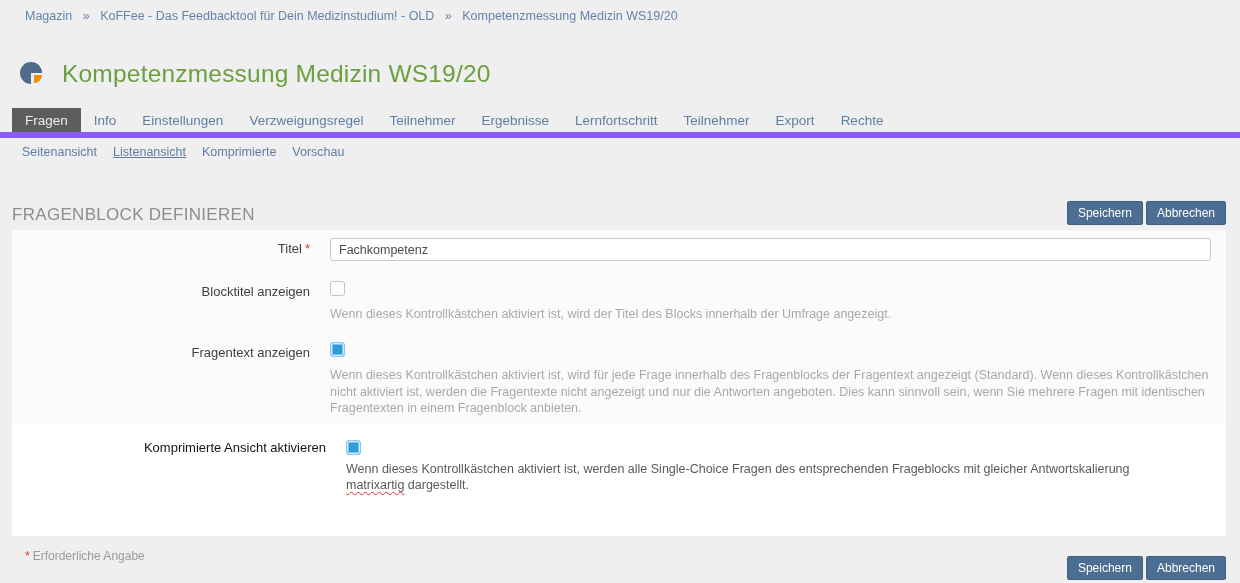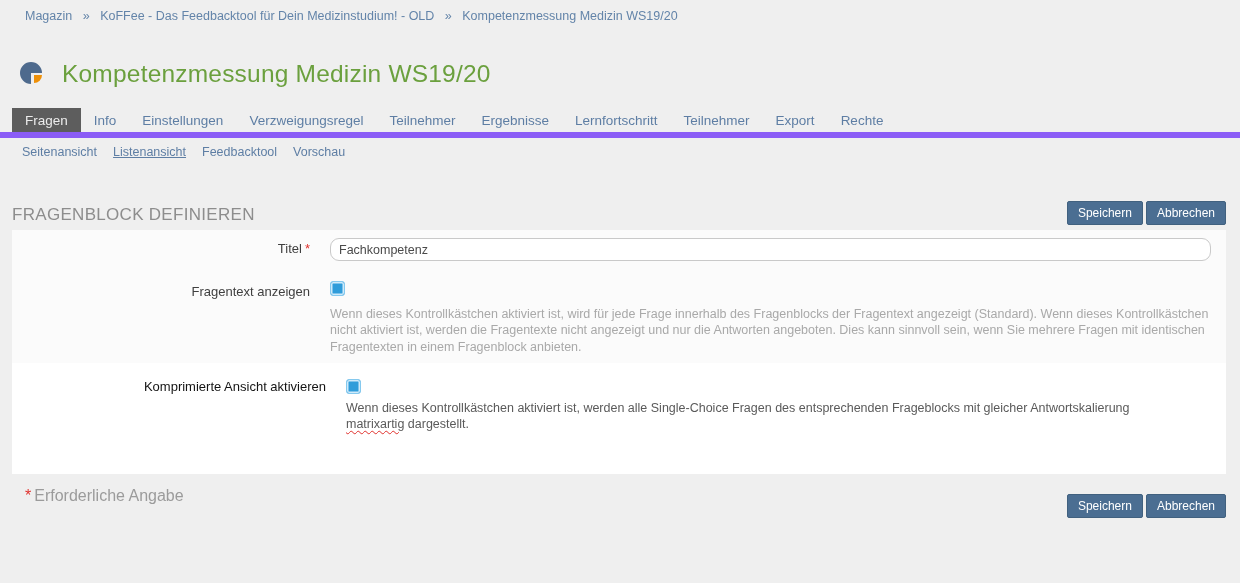--- a/index.html
+++ b/index.html
@@ -33,40 +33,40 @@
     font-size:12px; font-family:inherit; padding:4px 10px; border-radius:2px; cursor:pointer;
   }
   
   .form-panel { margin:0 14px 0 12px; background:#fbfbfb; padding-top:8px; }
   .form-row { display:flex; margin-bottom:20px; }
   .label-col { width:298px; flex-shrink:0; text-align:right; font-size:13px; color:#3f3f3f; padding-top:3px; }
   .control-col { flex:1; padding:0 15px 0 20px; }
   .req { color:#e0312d; margin-left:3px; }
   .text-input {
     width:100%; height:23px; border:1px solid #c9c9c9; background:#fff;
-    font-family:inherit; font-size:12.5px; color:#4a4a4a; padding:2px 8px; border-radius:9px;
+    font-family:inherit; font-size:12.5px; color:#4a4a4a; padding:2px 8px; border-radius:3px;
   }
   .cb {
     display:inline-block; width:15px; height:15px;
     border:1px solid #c3c3c3; border-radius:3px; background:#fdfdfd; cursor:pointer;
   }
   .cb[data-checked="true"] {
     border-color:#85c9ee; background:#2f9cda;
     box-shadow: inset 0 0 0 1.5px #cfeafa;
   }
   .info { margin-top:6px; font-size:12.5px; line-height:1.3; color:#a9a9a9; }
   
   .white-section { margin:0 14px 0 12px; background:#ffffff; padding:16px 0 42px 16px; }
   .white-section .label-col { color:#141414; padding-top:0; }
   .white-section .form-row { margin-bottom:0; }
   .white-section .info { margin-top:2px; color:#5a5a5a; max-width:805px; }
   .misspelled { text-decoration:underline wavy #e0312d 1px; text-underline-offset:2px; }
   
   .form-footer { display:flex; justify-content:space-between; align-items:flex-start; padding:8px 14px 0 25px; }
-  .required-note { font-size:16px; color:#9b9b9b; padding-top:5px; }
+  .required-note { font-size:12px; color:#9b9b9b; padding-top:5px; }
 </style>
 </head>
 <body>
 
 <div class="breadcrumb">
   <a>Magazin</a>
   <span class="sep">»</span>
   <a>KoFFee - Das Feedbacktool für Dein Medizinstudium! - OLD</a>
   <span class="sep">»</span>
   <a>Kompetenzmessung Medizin WS19/20</a>
@@ -91,21 +91,21 @@
   <div class="tab">Ergebnisse</div>
   <div class="tab">Lernfortschritt</div>
   <div class="tab">Teilnehmer</div>
   <div class="tab">Export</div>
   <div class="tab">Rechte</div>
 </div>
 
 <div class="subtabs">
   <a class="subtab">Seitenansicht</a>
   <a class="subtab active">Listenansicht</a>
-  <a class="subtab">Feedbacktool</a>
+  <a class="subtab">Komprimierte</a>
   <a class="subtab">Vorschau</a>
 </div>
 
 <div class="heading-row">
   <h2>FRAGENBLOCK DEFINIEREN</h2>
   <div class="btn-group">
     <button class="btn">Speichern</button>
     <button class="btn">Abbrechen</button>
   </div>
 </div>
@@ -114,20 +114,27 @@
 
   <div class="form-row">
     <div class="label-col">
       <span>Titel</span><span class="req">*</span>
     </div>
     <div class="control-col">
       <input class="text-input" type="text" value="Fachkompetenz" style="">
     </div>
   </div>
 
+  <div class="form-row">
+    <div class="label-col">Blocktitel anzeigen</div>
+    <div class="control-col">
+      <span class="cb" data-checked="false"></span>
+      <div class="info">Wenn dieses Kontrollkästchen aktiviert ist, wird der Titel des Blocks innerhalb der Umfrage angezeigt.</div>
+    </div>
+  </div>
 
   <div class="form-row" style="margin-bottom:0; padding-bottom:8px;">
     <div class="label-col">Fragentext anzeigen</div>
     <div class="control-col">
       <span class="cb" data-checked="true"></span>
       <div class="info">Wenn dieses Kontrollkästchen aktiviert ist, wird für jede Frage innerhalb des Fragenblocks der Fragentext angezeigt (Standard). Wenn dieses Kontrollkästchen nicht aktiviert ist, werden die Fragentexte nicht angezeigt und nur die Antworten angeboten. Dies kann sinnvoll sein, wenn Sie mehrere Fragen mit identischen Fragentexten in einem Fragenblock anbieten.</div>
     </div>
   </div>
 
 </div>

